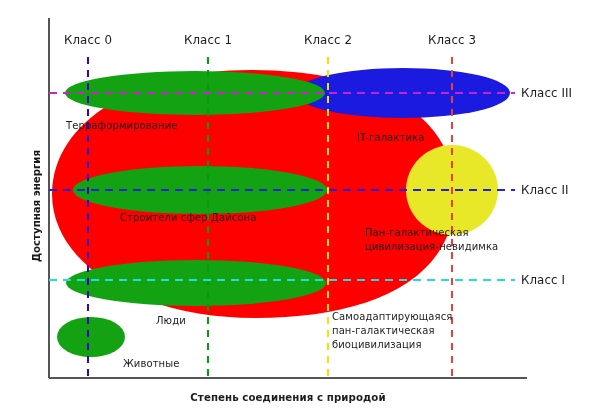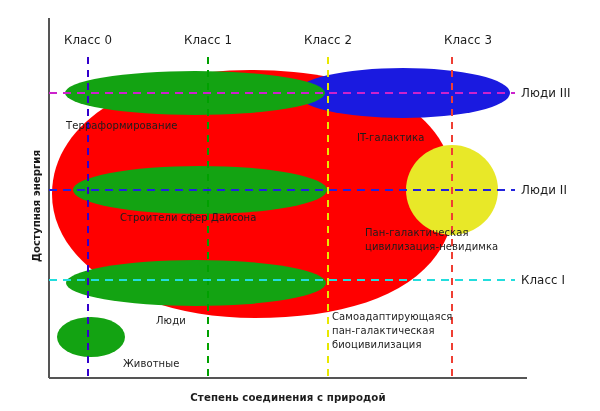--- a/index.html
+++ b/index.html
@@ -52,24 +52,24 @@
     <line x1="452" y1="57" x2="452" y2="378" stroke="#ef3e33" stroke-width="2" stroke-dasharray="7,6"></line>
 
     <line x1="49" y1="93" x2="515" y2="93" stroke="#cc22cc" stroke-width="2" stroke-dasharray="8,6"></line>
     <line x1="49" y1="190" x2="515" y2="190" stroke="#2222dd" stroke-width="2" stroke-dasharray="8,6"></line>
     <line x1="49" y1="280" x2="515" y2="280" stroke="#22dddd" stroke-width="2" stroke-dasharray="8,6"></line>
   </svg>
 
   <div class="lbl ctr classhead" style="left:88px;top:33px;">Класс 0</div>
   <div class="lbl ctr classhead" style="left:208px;top:33px;">Класс 1</div>
   <div class="lbl ctr classhead" style="left:328px;top:33px;">Класс 2</div>
-  <div class="lbl ctr classhead" style="left:468px;top:33px;text-align:right;">Класс 3</div>
+  <div class="lbl ctr classhead" style="left:452px;top:33px;text-align:right;">Класс 3</div>
 
-  <div class="lbl rightlbl" style="left:521px;top:86px;">Люди III</div>
-  <div class="lbl rightlbl" style="left:521px;top:183px;">Люди II</div>
+  <div class="lbl rightlbl" style="left:521px;top:86px;">Класс III</div>
+  <div class="lbl rightlbl" style="left:521px;top:183px;">Класс II</div>
   <div class="lbl rightlbl" style="left:521px;top:273px;">Класс I</div>
 
   <div class="lbl" style="left:66px;top:120px;">Терраформирование</div>
 
   <div class="lbl" style="left:357px;top:132px;">IT-галактика</div>
 
   <div class="lbl" style="left:120px;top:212px;">Строители сфер Дайсона</div>
 
   <div class="lbl multiline" style="left:365px;top:226px;">Пан-галактическая</div>
   <div class="lbl multiline" style="left:365px;top:240px;">цивилизация-невидимка</div>

